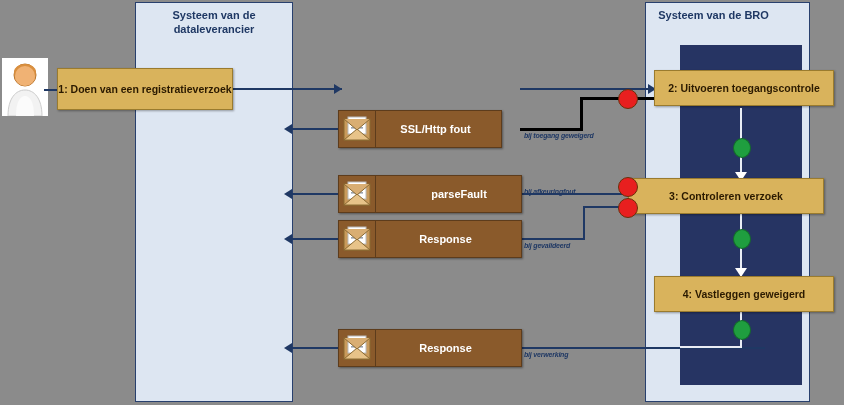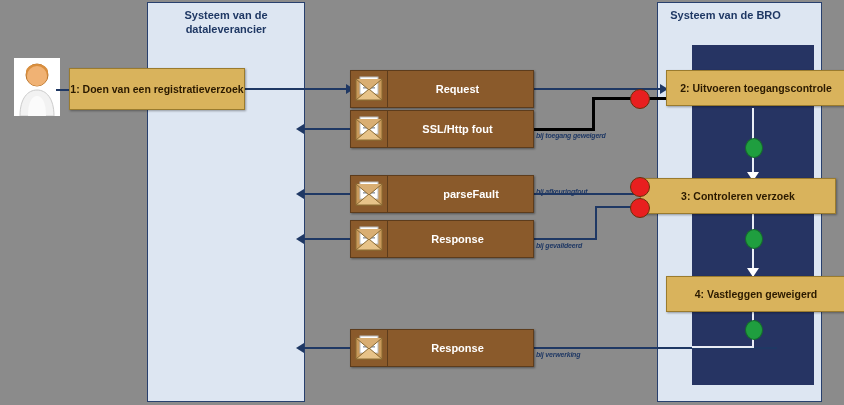--- a/index.html
+++ b/index.html
@@ -3,21 +3,21 @@
 <meta charset="utf-8">
 <style>
   html,body{margin:0;padding:0;}
   body{
     width:844px;height:405px;
     background:#8b8b8b;
     font-family:"Liberation Sans", sans-serif;
     position:relative;
     overflow:hidden;
   }
-  .stage{position:absolute;inset:0;margin-left:12px;}
+  .stage{position:absolute;inset:0;}
 
   
   .lane{
     position:absolute;
     background:#dde6f2;
     border:1px solid #28406e;
     box-sizing:border-box;
   }
   .lane-title{
     position:absolute;
@@ -214,36 +214,22 @@
   </div>
 
   <div class="proc" style="left:628px;top:178px;width:196px;height:36px;">
     <span>3:  Controleren verzoek</span>
   </div>
 
   <div class="proc" style="left:654px;top:276px;width:180px;height:36px;">
     <span>4: Vastleggen geweigerd</span>
   </div>
 
-  <div class="msg" style="left:338px;top:70px;width:184px;height:38px;">
-    <span class="env">
-      <svg width="28" height="26" viewBox="0 0 28 26">
-        <rect x="1" y="3" width="26" height="21" fill="#c99a5b" stroke="#8a6a33" stroke-width="1"></rect>
-        <rect x="5" y="1" width="18" height="17" fill="#ffffff" stroke="#b9b9b9" stroke-width="1"></rect>
-        <rect x="8" y="4" width="12" height="1.6" fill="#9aa3ae"></rect>
-        <rect x="8" y="7.5" width="12" height="1.6" fill="#9aa3ae"></rect>
-        <rect x="8" y="11" width="12" height="1.6" fill="#9aa3ae"></rect>
-        <path d="M1 24 L14 13 L27 24 Z" fill="#e7c389" stroke="#8a6a33" stroke-width="1"></path>
-        <path d="M1 3 L14 14 L27 3" fill="#d9ae73" stroke="#8a6a33" stroke-width="1"></path>
-      </svg>
-    </span>
-    <span class="label">Request</span>
-  </div>
-
-  <div class="msg" style="left:338px;top:110px;width:184px;height:38px;">
+
+  <div class="msg" style="left:338px;top:110px;width:164px;height:38px;">
     <span class="env">
       <svg width="28" height="26" viewBox="0 0 28 26">
         <rect x="1" y="3" width="26" height="21" fill="#c99a5b" stroke="#8a6a33" stroke-width="1"></rect>
         <rect x="5" y="1" width="18" height="17" fill="#ffffff" stroke="#b9b9b9" stroke-width="1"></rect>
         <rect x="8" y="4" width="12" height="1.6" fill="#9aa3ae"></rect>
         <rect x="8" y="7.5" width="12" height="1.6" fill="#9aa3ae"></rect>
         <rect x="8" y="11" width="12" height="1.6" fill="#9aa3ae"></rect>
         <path d="M1 24 L14 13 L27 24 Z" fill="#e7c389" stroke="#8a6a33" stroke-width="1"></path>
         <path d="M1 3 L14 14 L27 3" fill="#d9ae73" stroke="#8a6a33" stroke-width="1"></path>
       </svg>

